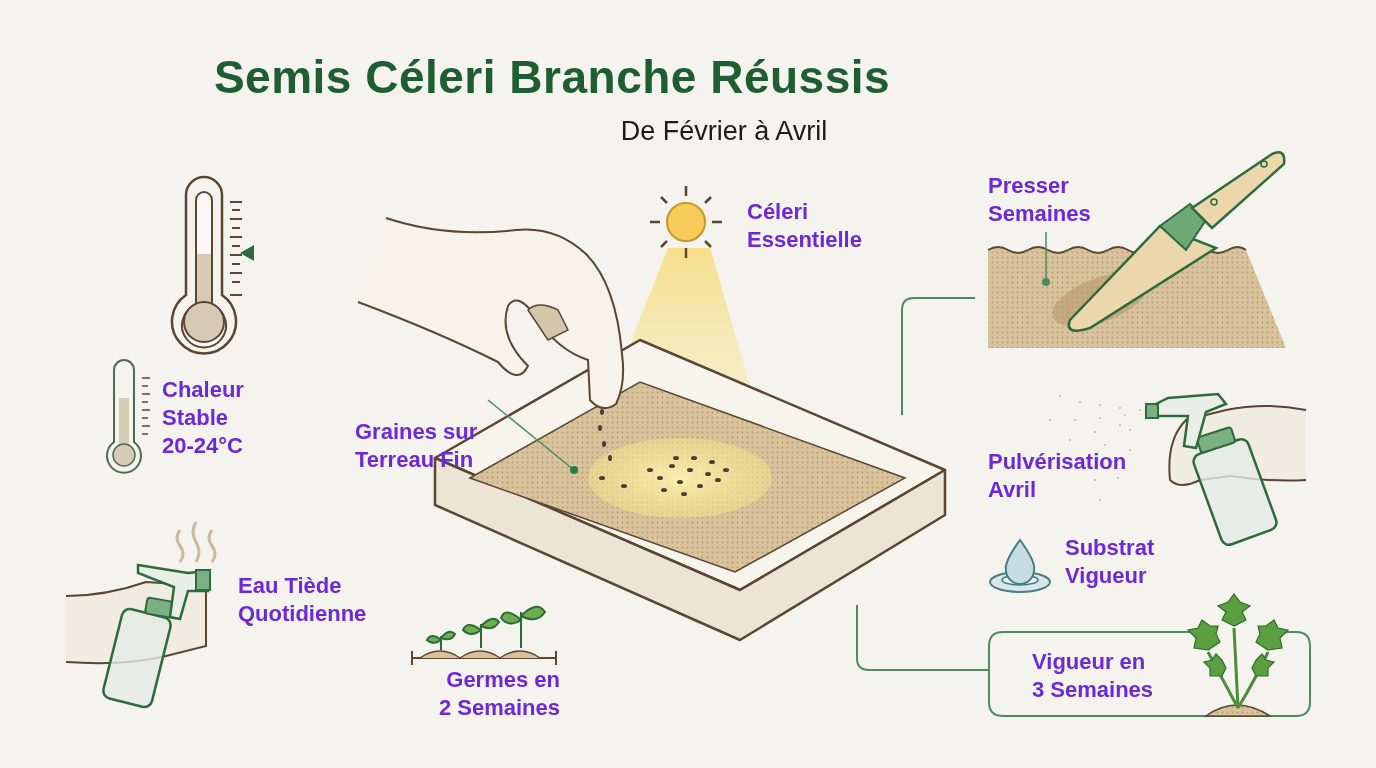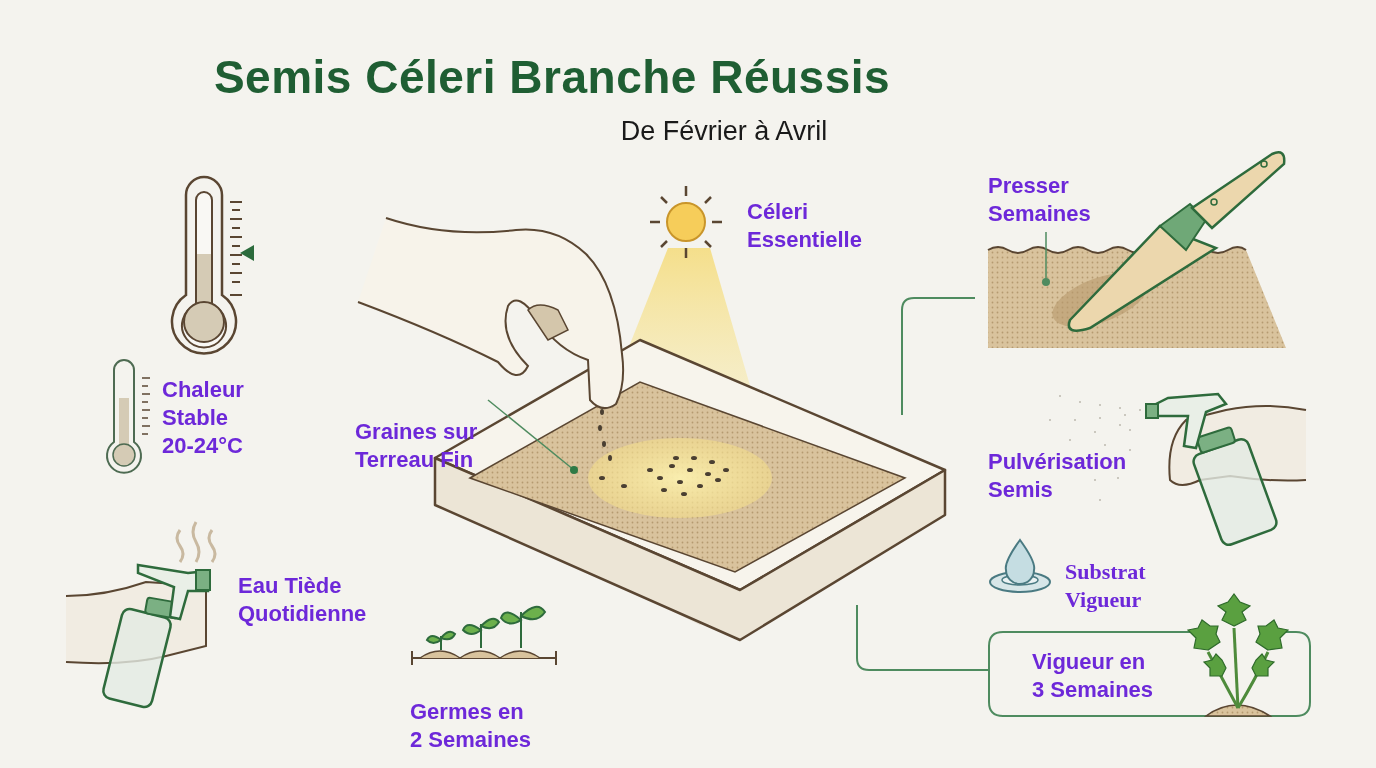--- a/index.html
+++ b/index.html
@@ -236,36 +236,36 @@
 <div class="abs lbl" style="left:355px;top:370px;margin-top:48px;">
   <div>Graines sur</div>
   <div>Terreau Fin</div>
 </div>
 
 <div class="abs lbl" style="left:747px;top:198px;">
   <div>Céleri</div>
   <div>Essentielle</div>
 </div>
 
-<div class="abs lbl" style="left:410px;top:666px;text-align:left;width:150px;margin-top:32px;">
+<div class="abs lbl" style="left:410px;top:666px;text-align:right;width:150px;">
   <div>Germes en</div>
   <div>2 Semaines</div>
 </div>
 
 <div class="abs lbl" style="left:988px;top:172px;">
   <div>Presser</div>
   <div>Semaines</div>
 </div>
 
 <div class="abs lbl" style="left:988px;top:448px;">
   <div>Pulvérisation</div>
-  <div>Semis</div>
-</div>
-
-<div class="abs lbl" style="left:1065px;top:558px;font-family:Liberation Serif, serif;">
+  <div>Avril</div>
+</div>
+
+<div class="abs lbl" style="left:1065px;top:534px;">
   <div>Substrat</div>
   <div>Vigueur</div>
 </div>
 
 <div class="abs lbl" style="left:1032px;top:648px;">
   <div>Vigueur en</div>
   <div>3 Semaines</div>
 </div>
 
 </body></html>

